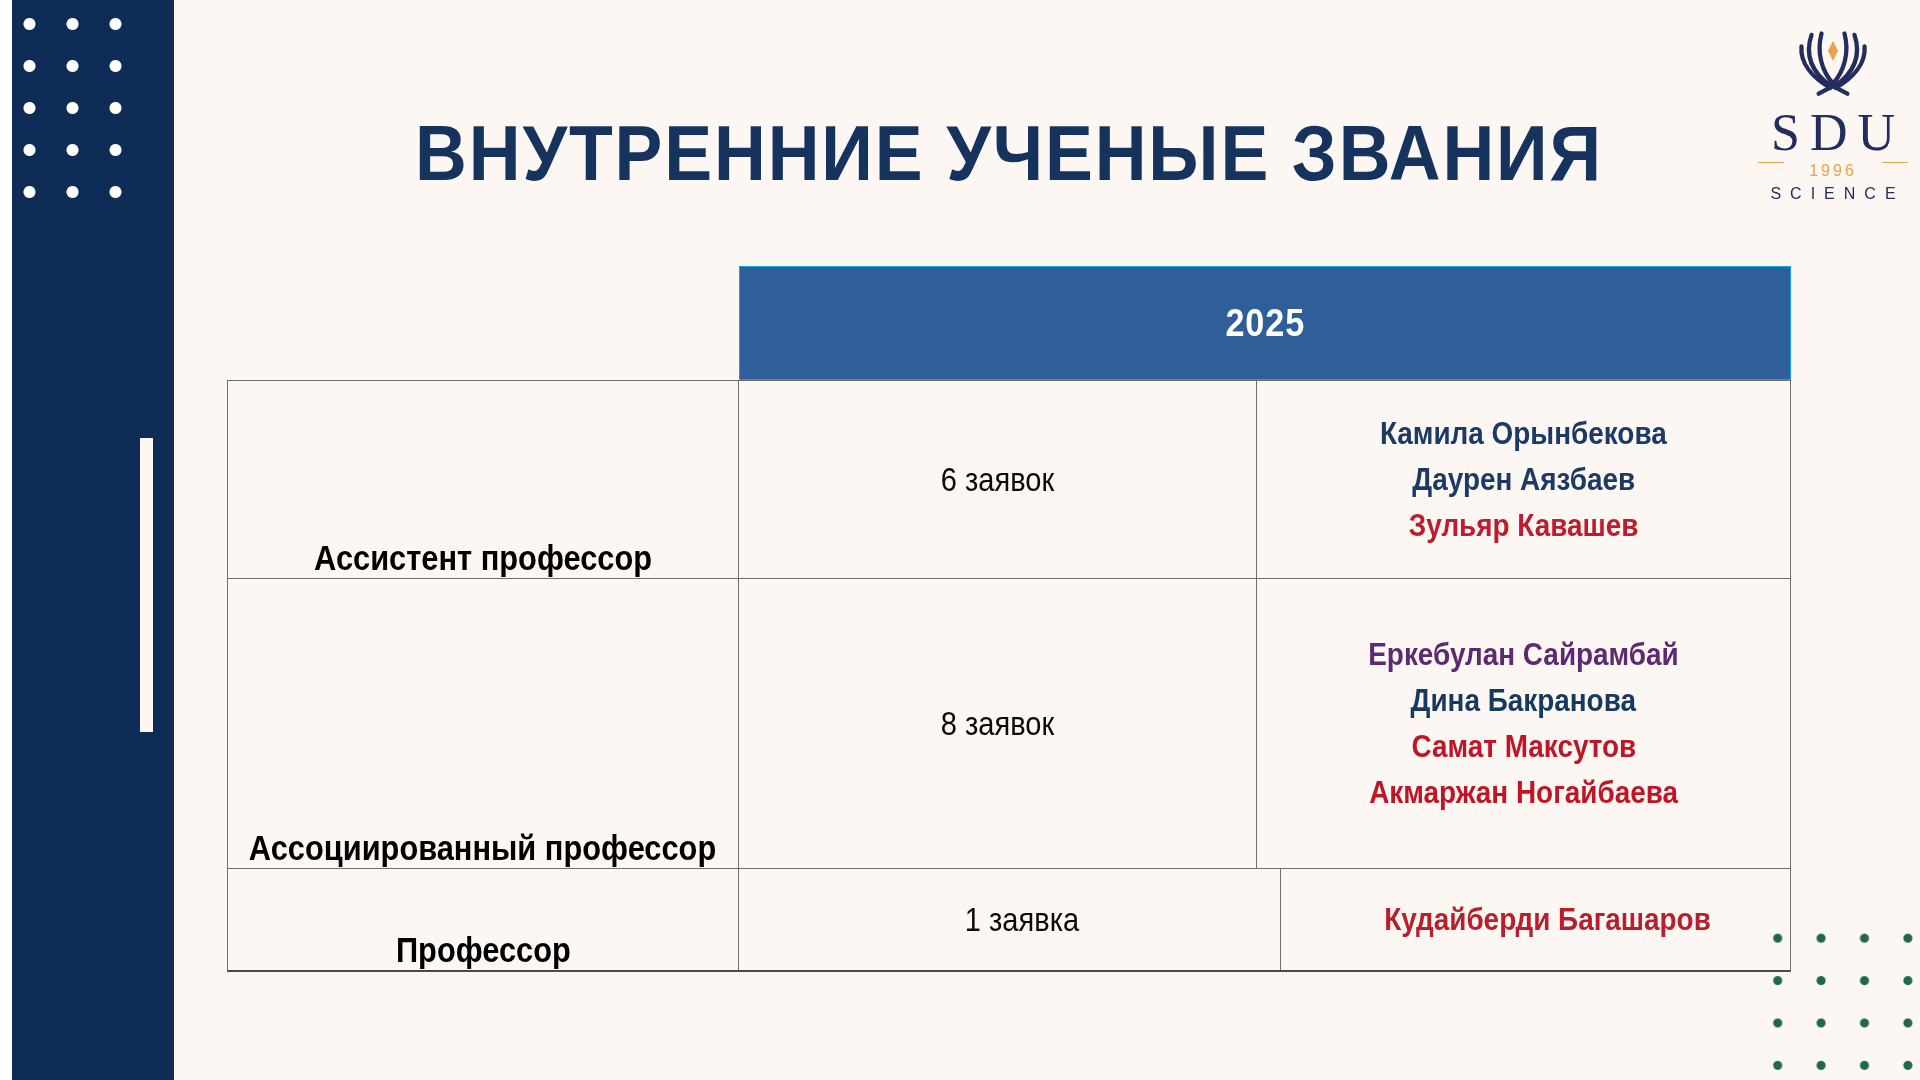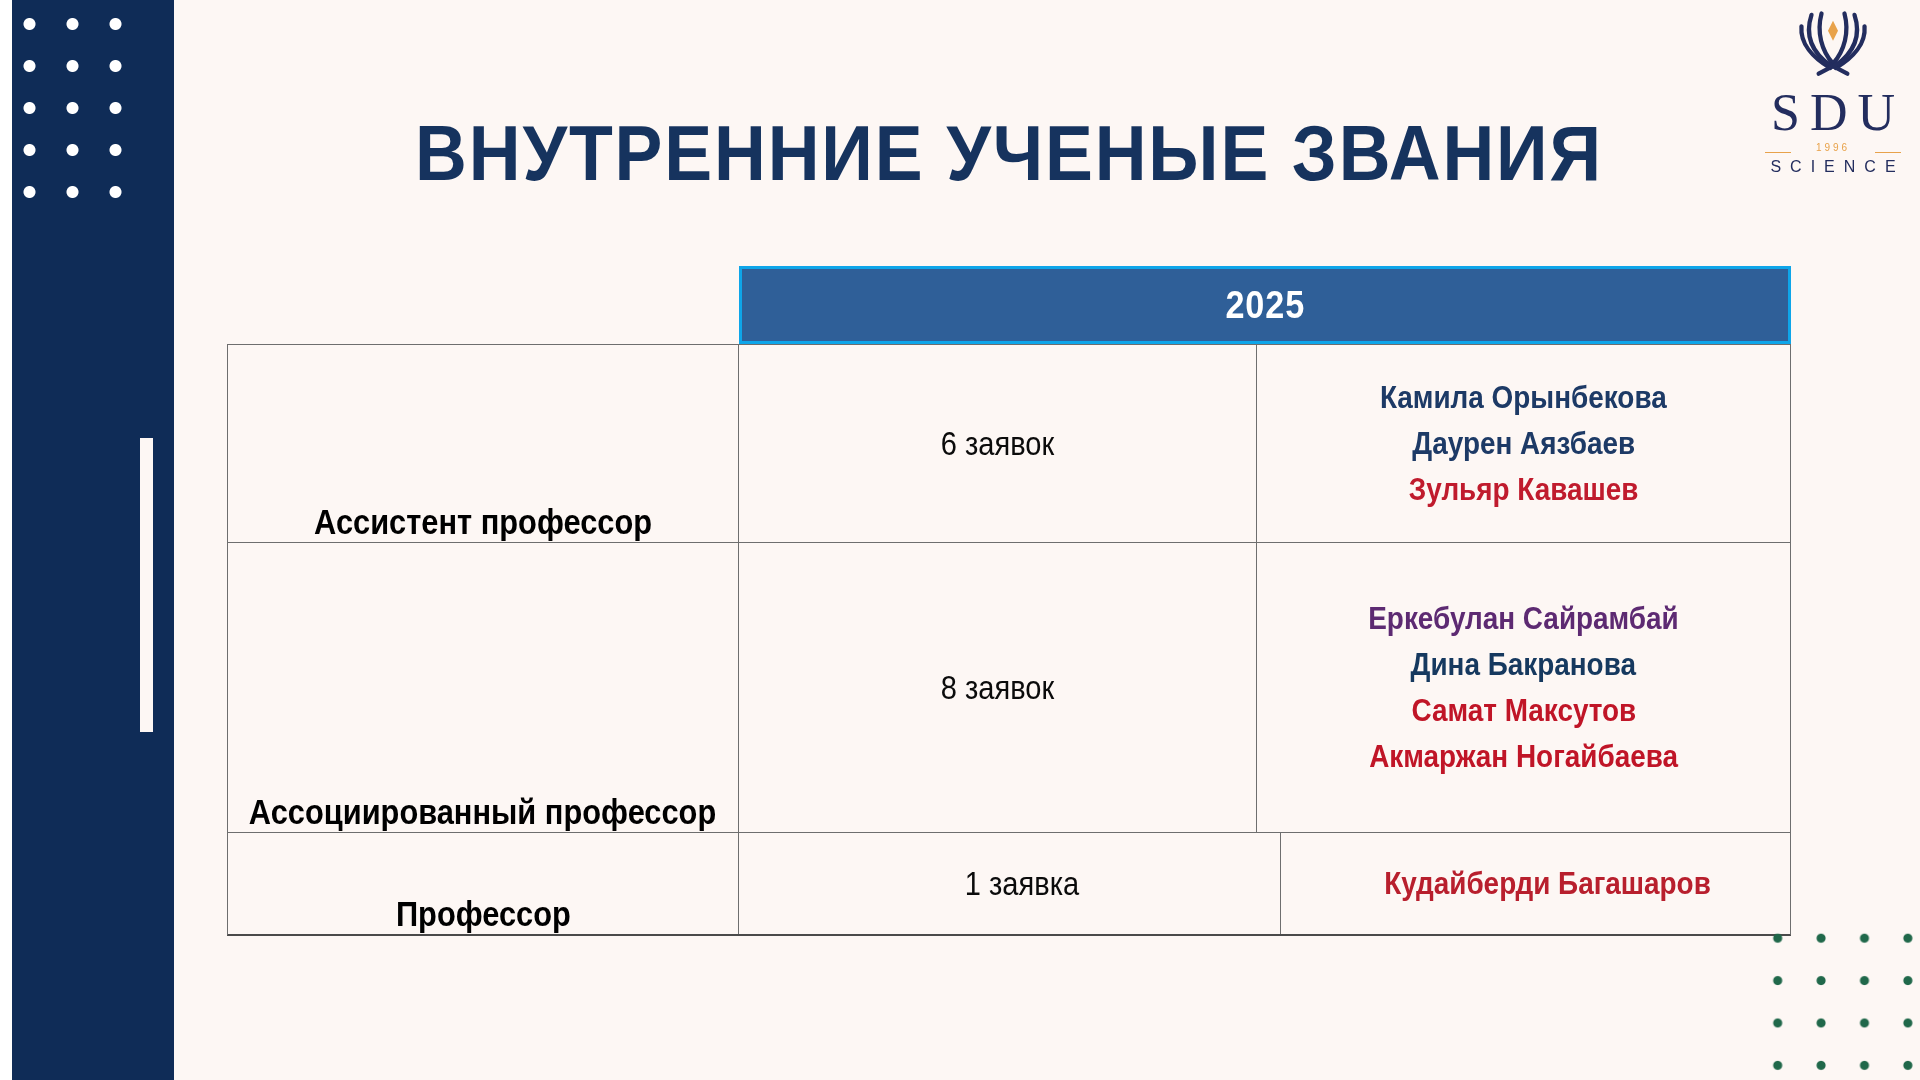--- a/index.html
+++ b/index.html
@@ -32,47 +32,47 @@
   .title {
     position:absolute; left:215px; top:98px; width:1564px;
     text-align:center; font-size:78px; line-height:110px; font-weight:800;
     color: var(--title, #16335e); letter-spacing:2px;
     transform:scaleX(0.92); transform-origin:center;
     white-space:nowrap;
   }
 
   
   .logo {
-    position:absolute; left:1735px; top:6px; width:172px;
+    position:absolute; left:1735px; top:26px; width:172px;
     display:flex; flex-direction:column; align-items:center;
     color: var(--logo-navy, #232d5e);
   }
   .logo svg { display:block; }
   .logo-brand {
     font-family:"Liberation Serif", serif;
     font-size:52px; line-height:54px; letter-spacing:10px;
     margin-top:2px; margin-right:-10px; font-weight:500;
   }
   .logo-yearline {
-    display:flex; align-items:flex-end; gap:25px; margin-top:2px;
+    display:flex; align-items:flex-start; gap:25px; margin-top:2px;
     color: var(--logo-orange, #e8a24a);
-    font-size:10px; letter-spacing:3px;
+    font-size:16px; letter-spacing:3px;
   }
   .logo-yearline .rule { width:26px; height:1px; background: var(--logo-orange, #e8a24a); }
   .logo-division {
     margin-top:5px; font-size:16px; letter-spacing:9px; margin-right:-9px;
     color: var(--logo-navy, #232d5e); font-weight:400;
   }
 
   
   .table-wrap { position:absolute; left:215px; top:266px; width:1564px; }
   .year-row {
-    margin-left:512px; height:78px;
+    margin-left:512px; height:114px;
     background: var(--header-bg, #2f5f98);
-    border:3px solid #0ea5e9;
+    border:1px solid #0ea5e9;
     display:flex; align-items:center; justify-content:center;
   }
   .year-cell {
     color: var(--header-text, #ffffff); font-size:38px; font-weight:700;
     letter-spacing:1px; transform:scaleX(0.9); white-space:nowrap;
   }
   .tbody {
     border:1px solid var(--border, #6e6e6e);
     border-bottom:2px solid #4a4a4a;
   }

